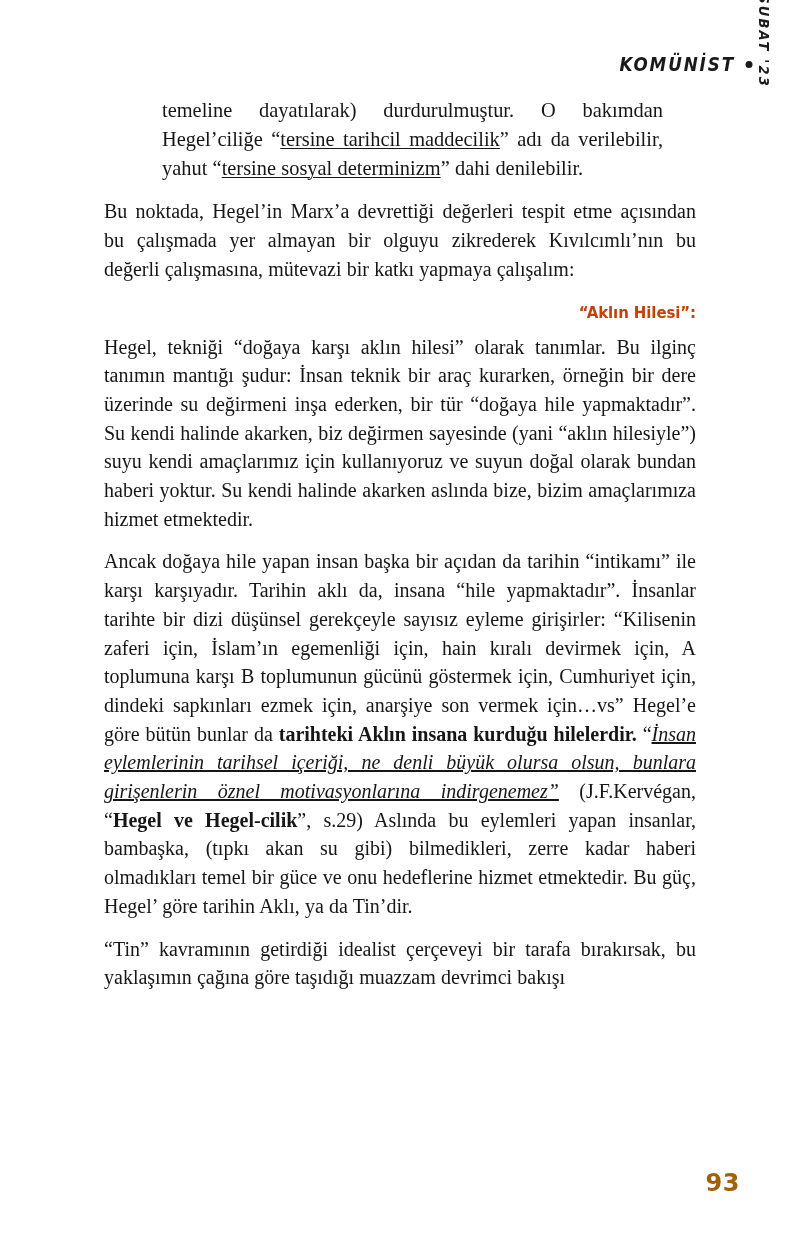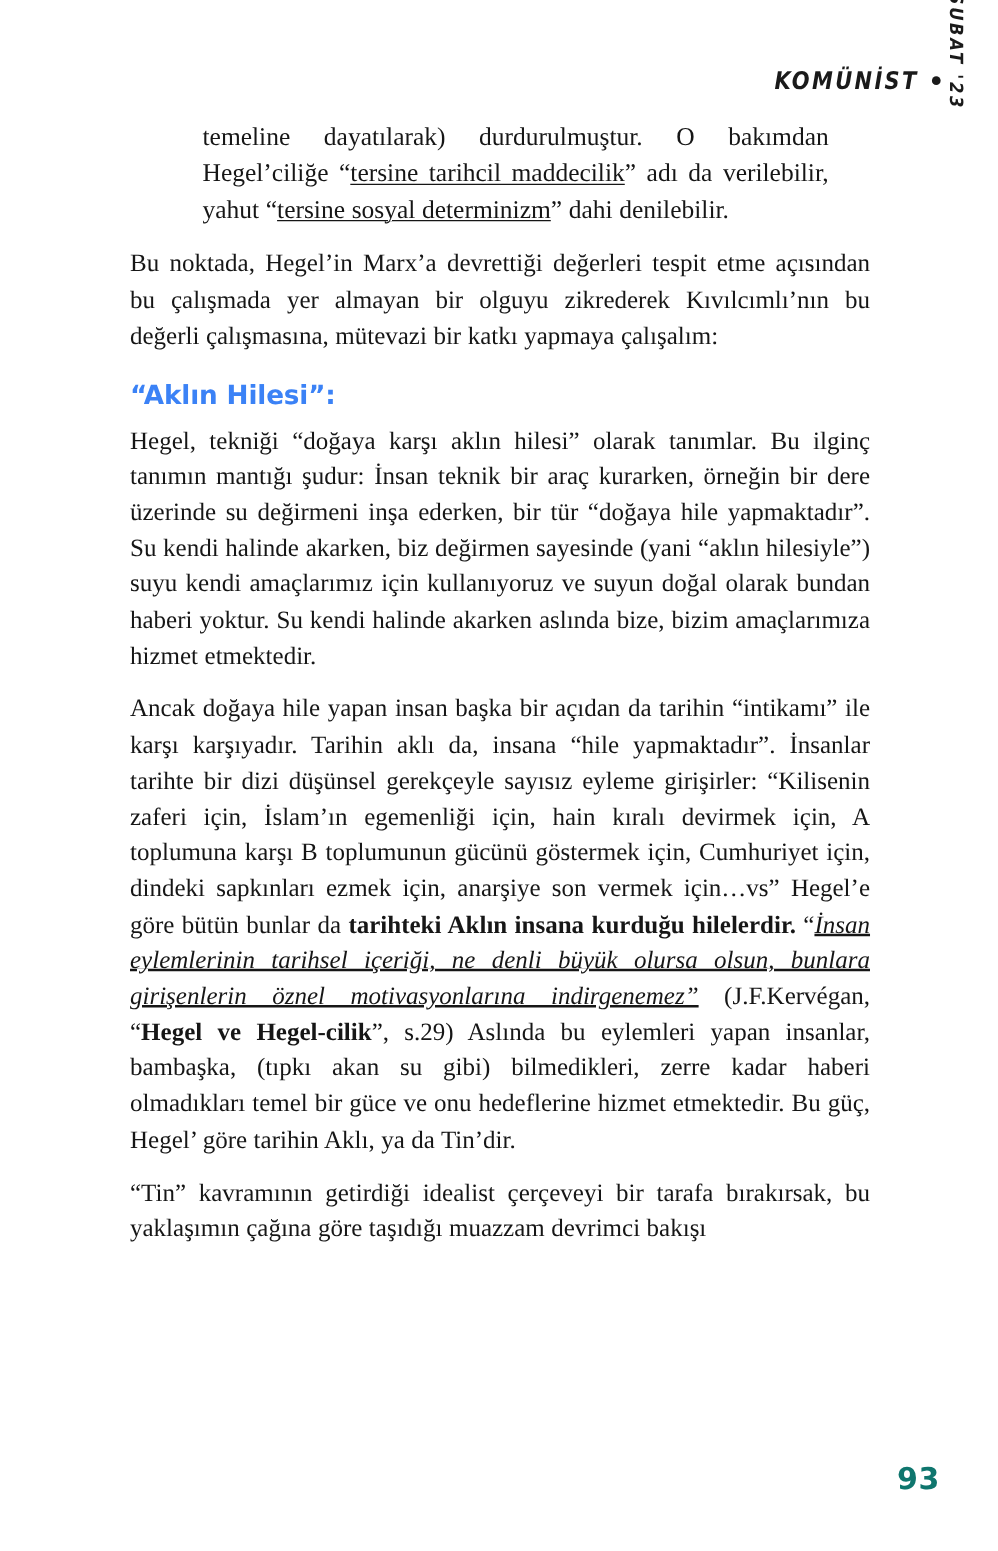--- a/index.html
+++ b/index.html
@@ -94,36 +94,36 @@
   .indent-block p { font-size: 20.4px; line-height: 28.8px; }
 
   .u { text-decoration: underline; text-underline-offset: 2px; text-decoration-thickness: 1px; }
   .b { font-weight: 700; }
   .i { font-style: italic; text-decoration: underline; }
 
   
   .subheading {
     font-family: "DejaVu Sans", "Liberation Sans", sans-serif;
     font-weight: 700;
-    font-size: 21px;
+    font-size: 15px;
     letter-spacing: -0.1px;
-    color: #3b82f6;
+    color: #c2410c;
     margin: 20px 0 11px 0;
-    text-align: left;
+    text-align: right;
   }
 
   
   .folio {
     position: absolute;
-    right: 46px;
+    right: 58px;
     bottom: 44px;
     font-family: "DejaVu Sans", "Liberation Sans", sans-serif;
     font-weight: 700;
     font-size: 24px;
-    color: #0f766e;
+    color: #a16207;
     letter-spacing: 0.5px;
   }
 </style>
 </head>
 <body>
 
 <div class="page">
 
   <div class="running-head">
     <span>KOMÜNİST</span>

